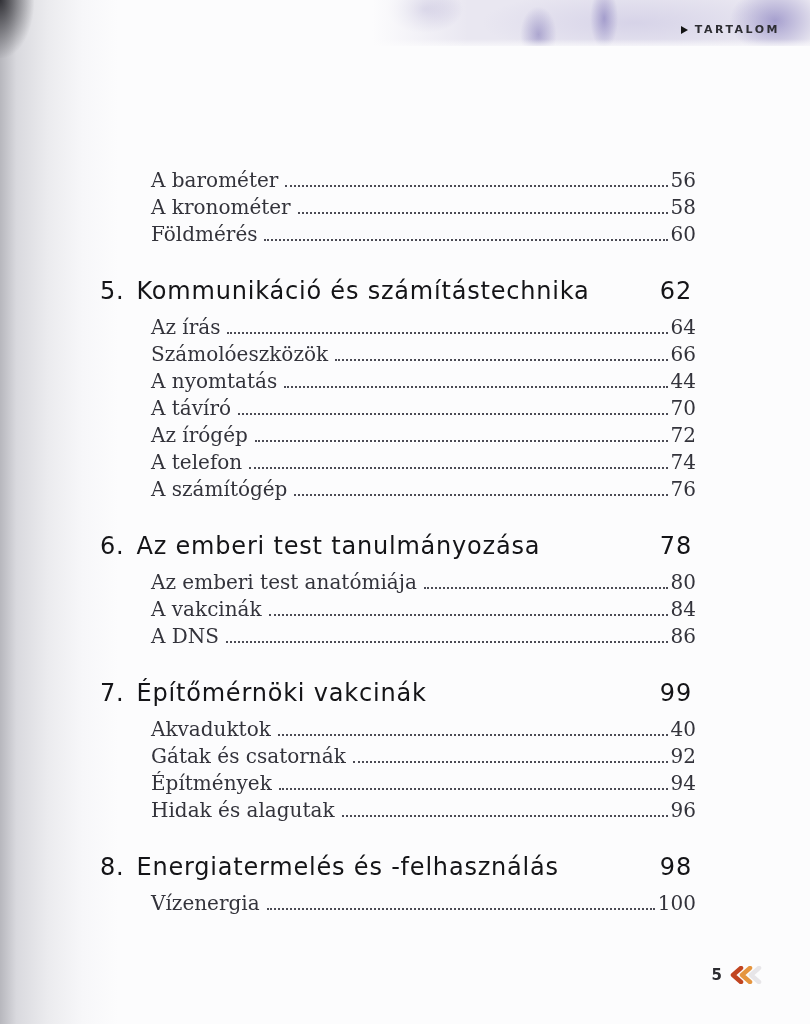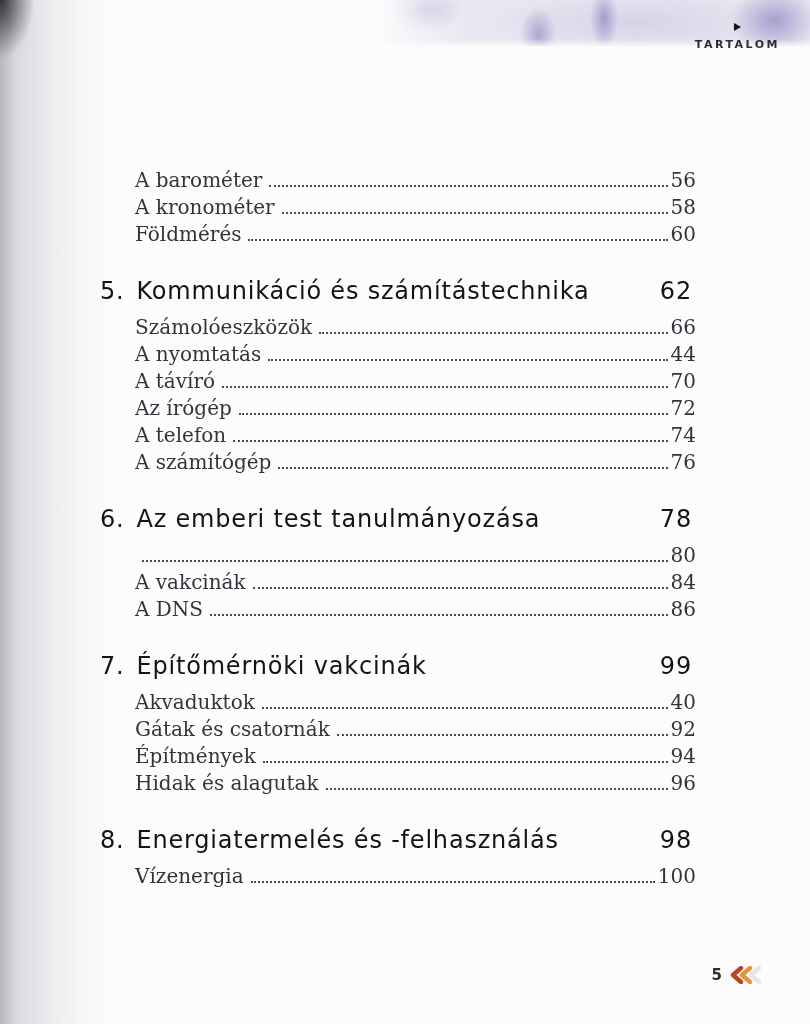--- a/index.html
+++ b/index.html
@@ -36,37 +36,37 @@
   .header-band::before {
     content:""; position:absolute; inset:0;
     background:linear-gradient(to right, #fcfcfd 0%, rgba(252,252,253,0) 22%),
                linear-gradient(to bottom, rgba(252,252,253,0) 85%, rgba(252,252,253,0.7) 100%);
   }
 
   .tartalom {
     position:absolute; top:23px; right:30px;
     display:flex; align-items:center; gap:7px;
     font-family:"DejaVu Sans", sans-serif;
-    font-size:11px; font-weight:bold; letter-spacing:2.5px; color:#2d2d32;flex-direction:column;
+    font-size:11px; font-weight:bold; letter-spacing:2.5px; color:#2d2d32;
   }
   .tri-right {
     width:0; height:0; display:inline-block;
     border-left:7px solid #141414;
     border-top:4.5px solid transparent;
     border-bottom:4.5px solid transparent;
   }
 
   
   .toc { position:absolute; left:100px; top:168px; width:596px; }
   .toc-entry {
     display:flex; align-items:baseline;
     padding-left:35px; height:27px;
     font-size:20px; color:#33333b;
   }
-  .entry-label { white-space:nowrap; }
+  .entry-label { white-space:nowrap;margin-left:16px; }
   .leader {
     flex:1 1 auto; min-width:18px;
     border-bottom:2px dotted #4b4b54;
     margin:0 3px 5px 7px;
   }
   .entry-page { white-space:nowrap; }
 
   .section-heading {
     display:flex; align-items:baseline; justify-content:space-between;
     margin:28px 0 10px 0; line-height:28px;
@@ -117,20 +117,25 @@
       <span class="entry-page">60</span>
     </div>
     <div class="section-heading">
       <span class="sec-left">
         <span class="sec-num">5.</span>
         <span class="sec-title">Kommunikáció és számítástechnika</span>
       </span>
       <span class="sec-page">62</span>
     </div>
     <div class="toc-entry">
+      <span class="entry-label">Az írás</span>
+      <span class="leader"></span>
+      <span class="entry-page">64</span>
+    </div>
+    <div class="toc-entry">
       <span class="entry-label">Számolóeszközök</span>
       <span class="leader"></span>
       <span class="entry-page">66</span>
     </div>
     <div class="toc-entry">
       <span class="entry-label">A nyomtatás</span>
       <span class="leader"></span>
       <span class="entry-page">44</span>
     </div>
     <div class="toc-entry">
@@ -154,20 +159,21 @@
       <span class="entry-page">76</span>
     </div>
     <div class="section-heading">
       <span class="sec-left">
         <span class="sec-num">6.</span>
         <span class="sec-title">Az emberi test tanulmányozása</span>
       </span>
       <span class="sec-page">78</span>
     </div>
     <div class="toc-entry">
+      <span class="entry-label">Az emberi test anatómiája</span>
       <span class="leader"></span>
       <span class="entry-page">80</span>
     </div>
     <div class="toc-entry">
       <span class="entry-label">A vakcinák</span>
       <span class="leader"></span>
       <span class="entry-page">84</span>
     </div>
     <div class="toc-entry">
       <span class="entry-label">A DNS</span>

